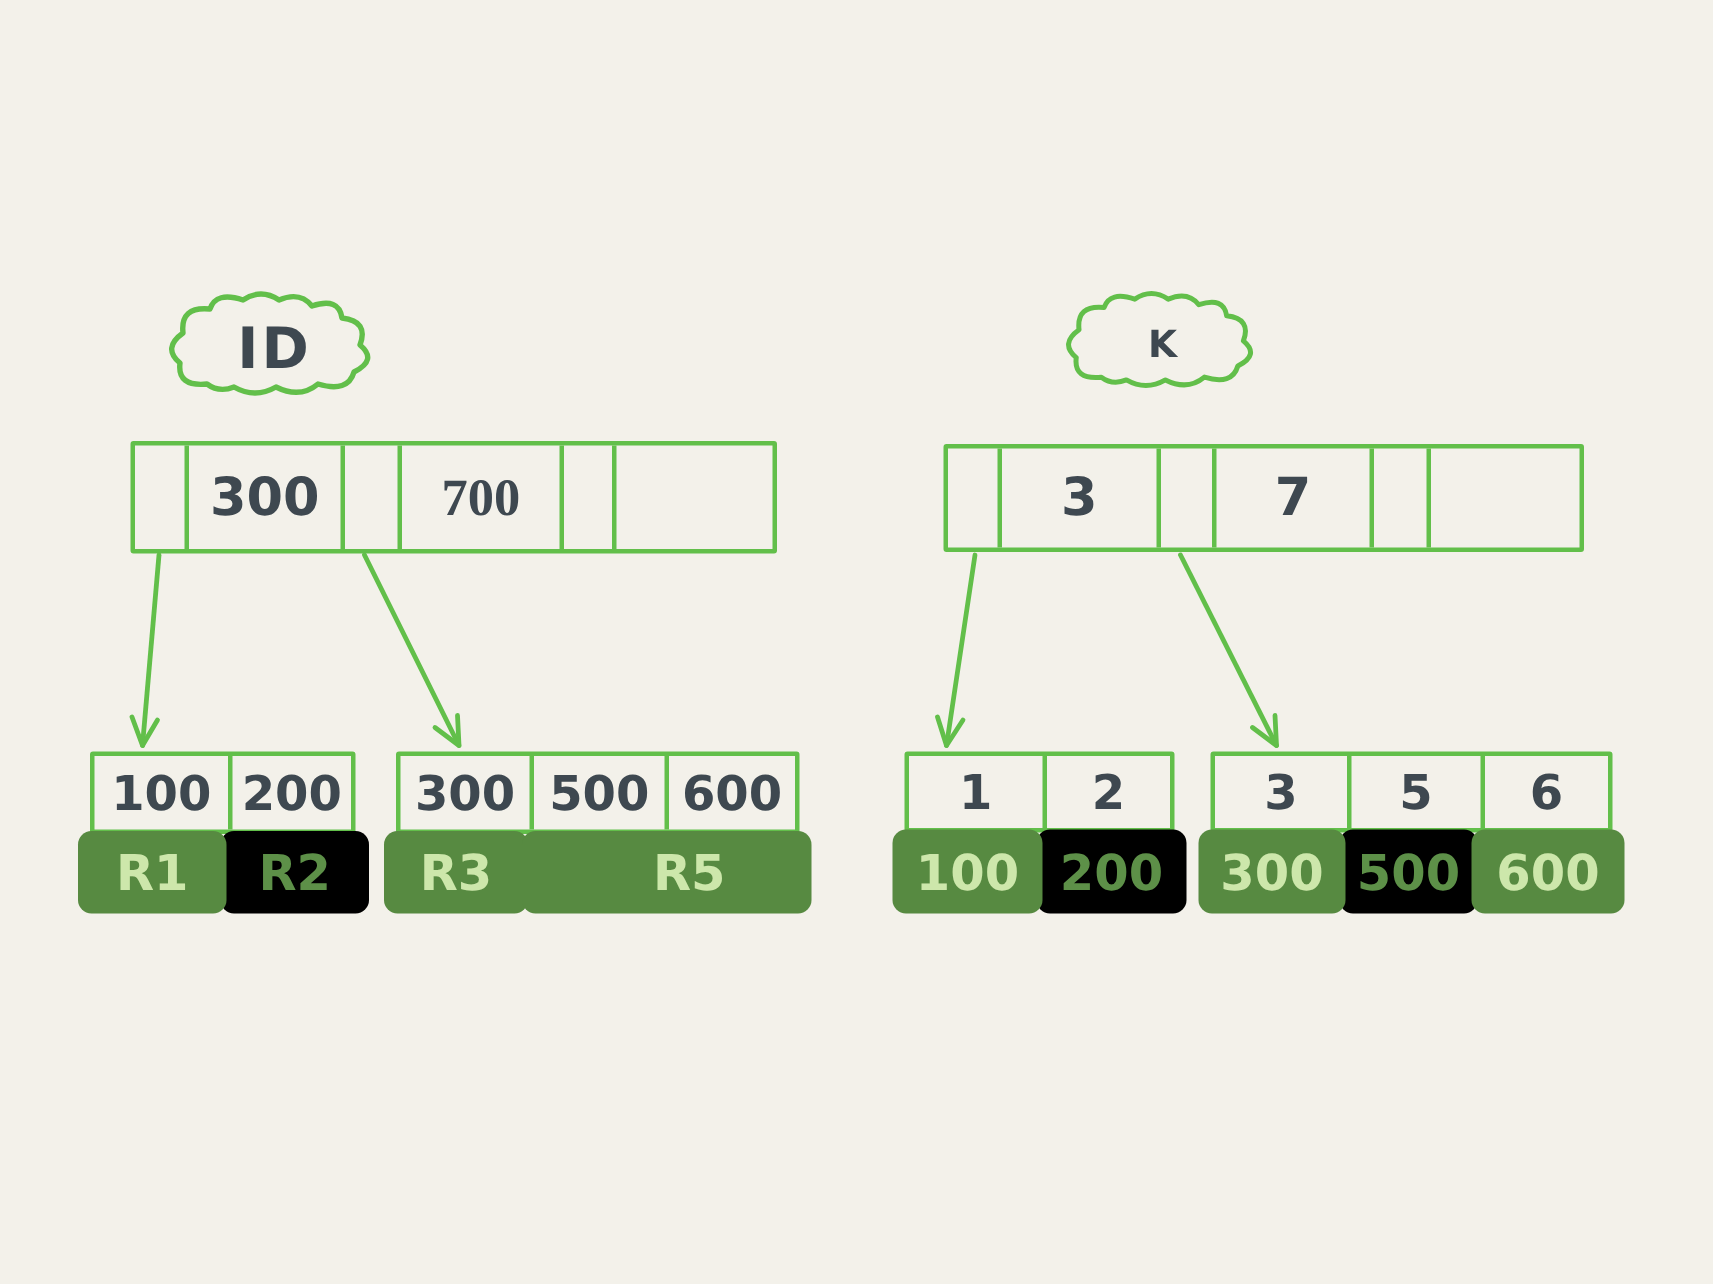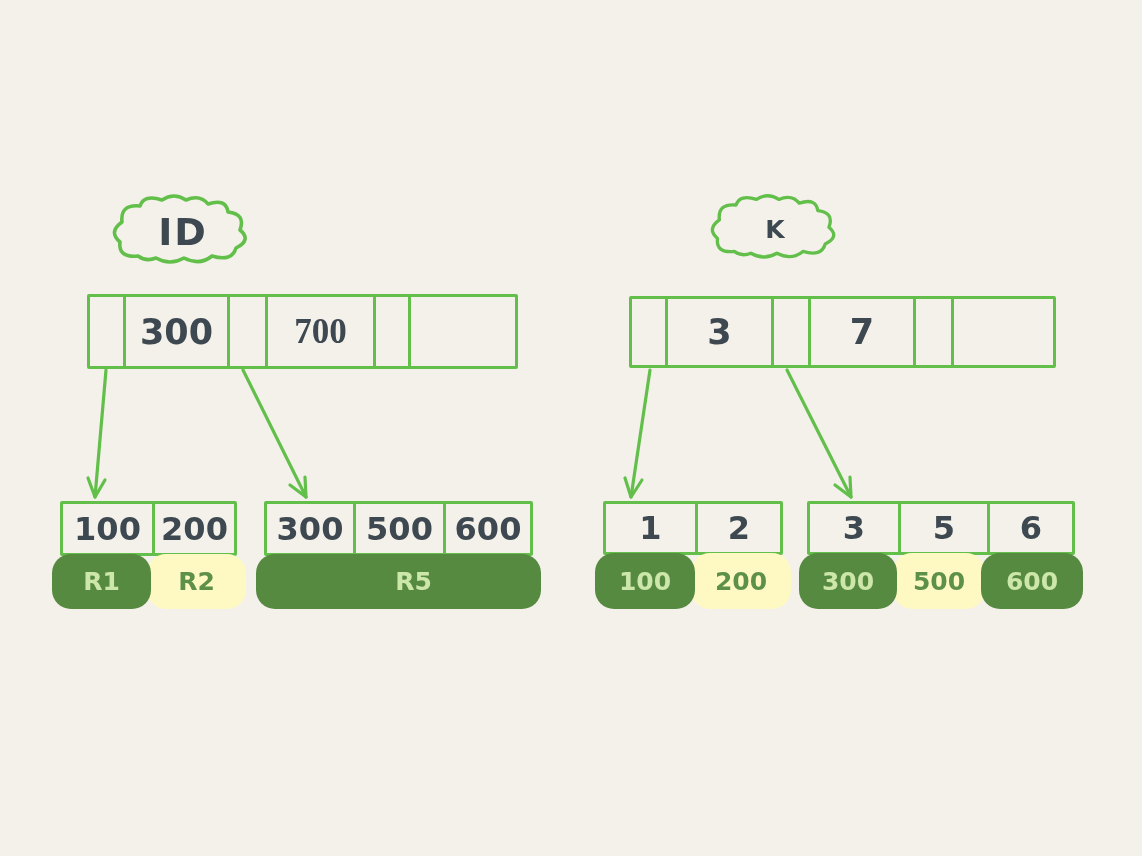--- a/index.html
+++ b/index.html
@@ -58,27 +58,27 @@
   
   .blocks {
     position: absolute;
     display: flex;
     box-sizing: border-box;
   }
   .block {
     display: flex;
     align-items: center;
     justify-content: center;
-    font-size: 25px;
+    font-size: 33px;
     font-weight: bold;
-    border-radius: 19px;
+    border-radius: 9px;
     margin: 0 -2px;
   }
   .block.dark  { background: #578a41; color: #cde7ab; z-index: 2; }
-  .block.light { background: #fef9c3; color: #5d9048; z-index: 1; }
+  .block.light { background: #000000; color: #5d9048; z-index: 1; }
 
   .arrow-layer {
     position: absolute;
     inset: 0;
     pointer-events: none;
   }
   .arrow-layer polyline, .arrow-layer line {
     stroke: #62bf4a;
     stroke-width: 3.2;
     fill: none;
@@ -139,20 +139,23 @@
       <span>300</span>
     </div>
     <div class="cell" style="width:90px;">
       <span>500</span>
     </div>
     <div class="cell">
       <span>600</span>
     </div>
   </div>
   <div class="blocks" style="left:258px; top:554px; width:281px; height:55px;">
+    <div class="block dark" style="width:96px;">
+      <span>R3</span>
+    </div>
     <div class="block dark" style="flex:1;padding-left:30px;">
       <span>R5</span>
     </div>
   </div>
 
   <div class="cloud" style="left:703px; top:192px; width:146px; height:78px;">
     <svg width="146" height="78" viewBox="0 0 150 84">
       <path d="M 30 64 Q 10 66 12 50 Q 0 40 14 30 Q 12 12 32 14 Q 36 2 54 8 Q 66 0 78 8 Q 92 2 100 12 Q 118 6 120 20 Q 138 22 132 38 Q 144 48 128 56 Q 124 70 104 64 Q 92 74 76 66 Q 62 74 48 66 Q 38 70 30 64 Z"></path>
     </svg>
     <span class="cloud-label small">K</span>

